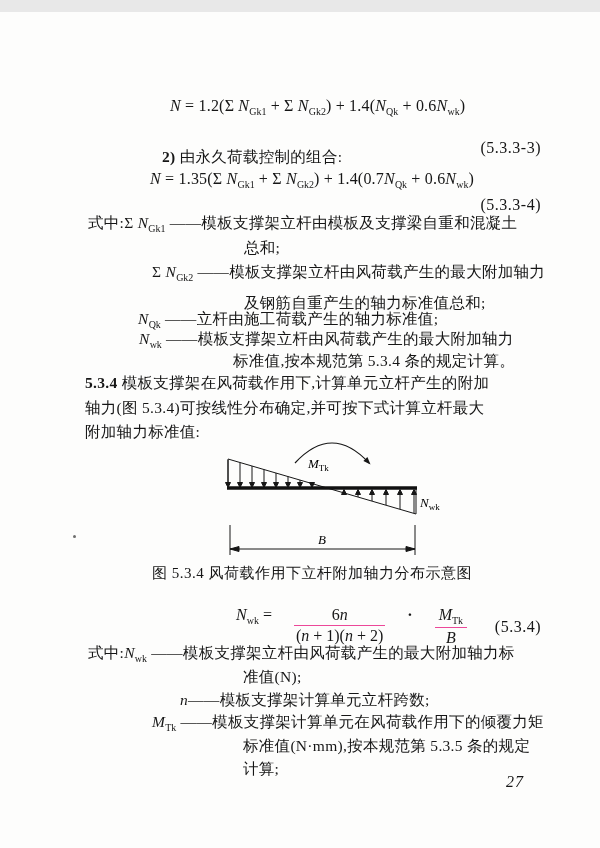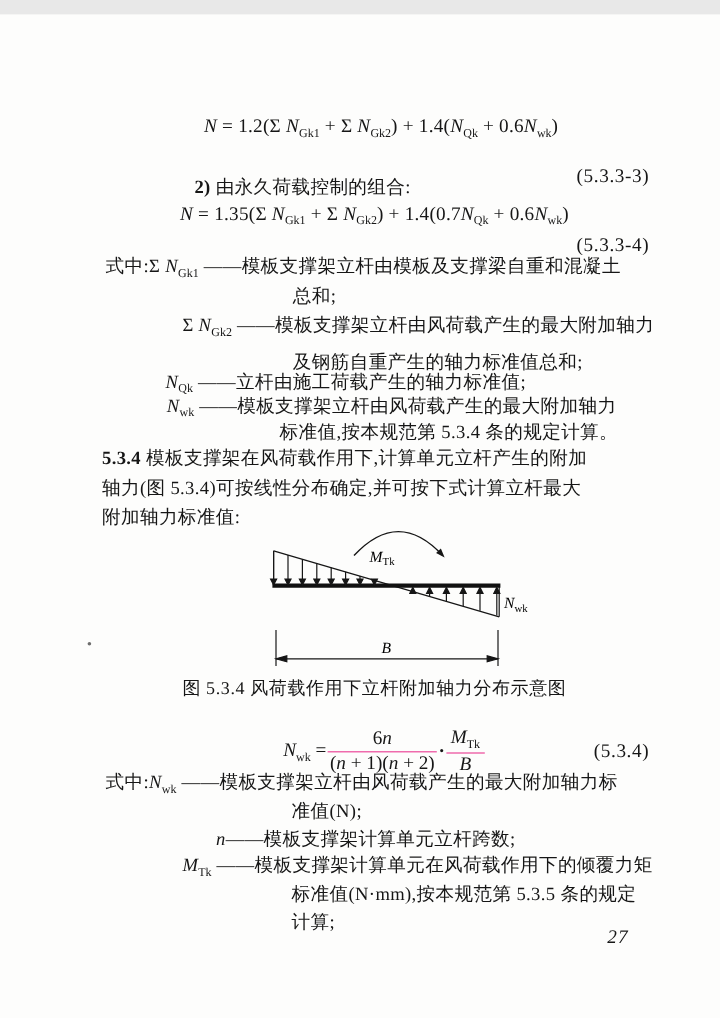--- a/index.html
+++ b/index.html
@@ -7,21 +7,21 @@
     position:relative;width:600px;height:848px;margin:12px auto;
     background:#fdfdfc;color:#161616;overflow:hidden;
     font-family:"Liberation Serif","DejaVu Serif",serif;
   }
   .tline{position:absolute;font-size:15.5px;line-height:20px;white-space:nowrap;letter-spacing:.3px;}
   .formula{font-size:16px;letter-spacing:.2px;}
   .eqnum{position:absolute;right:59px;font-size:16px;letter-spacing:.5px;}
   .seg-i{font-style:italic;}
   .seg-b{font-weight:bold;}
   .seg-sub{font-size:10px;vertical-align:-4px;letter-spacing:0;}
-  .eq3{position:absolute;left:236px;top:594px;display:flex;align-items:center;gap:1px;font-size:16px;}
+  .eq3{position:absolute;left:236px;top:594px;display:flex;gap:22px;font-size:16px;}
   .frac{display:inline-block;text-align:center;vertical-align:middle;}
   .frac .num{display:block;border-bottom:1px solid #ec4899;padding:0 4px 1px;}
   .frac .den{display:block;padding:1px 2px 0;}
   .caption{position:absolute;left:24px;top:552px;width:576px;text-align:center;font-size:15px;letter-spacing:.5px;}
   .pagenum{position:absolute;left:506px;top:761px;font-size:16px;font-style:italic;letter-spacing:1px;}
   .speck{position:absolute;left:73px;top:523px;width:3px;height:3px;border-radius:50%;background:#4a4a4a;opacity:.8;}
   .figwrap{position:absolute;left:170px;top:424px;}
   svg text{font-family:"Liberation Serif","DejaVu Serif",serif;}
 </style>
 </head>

